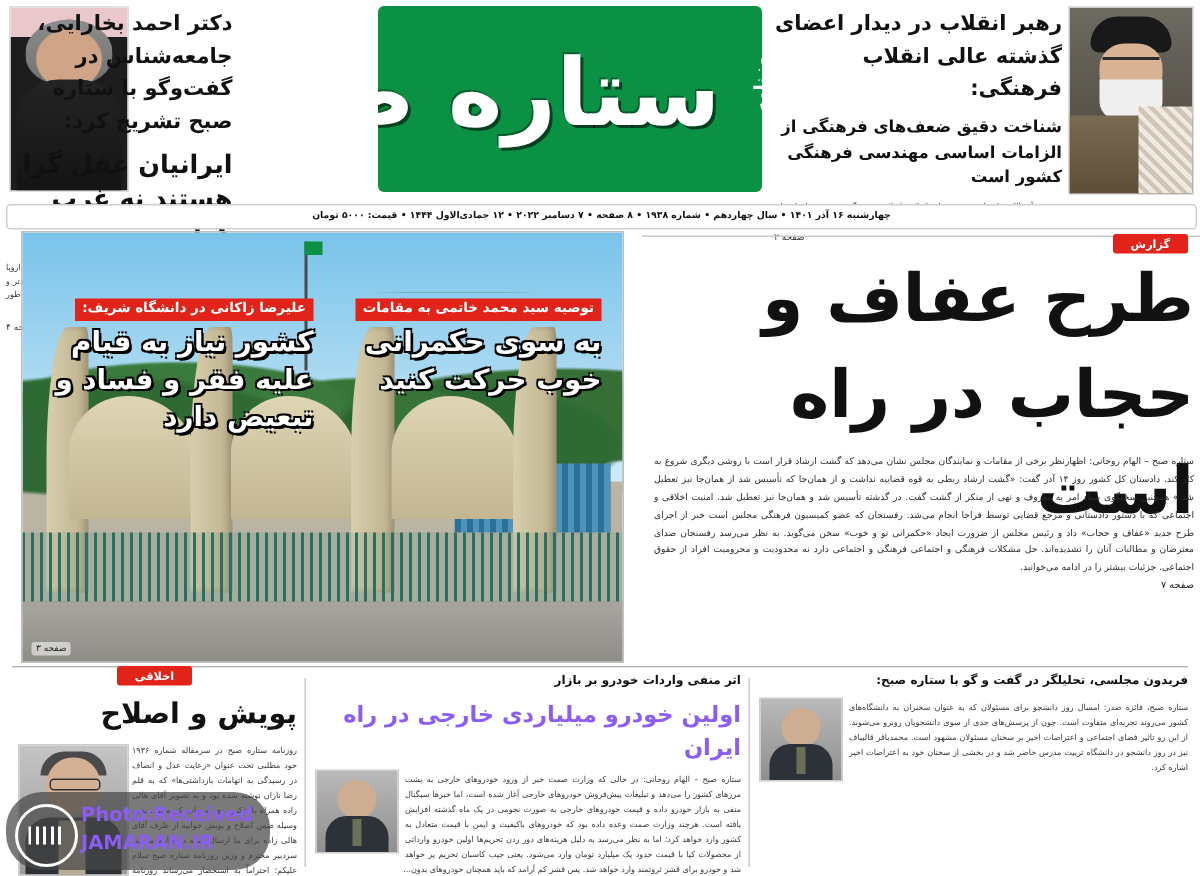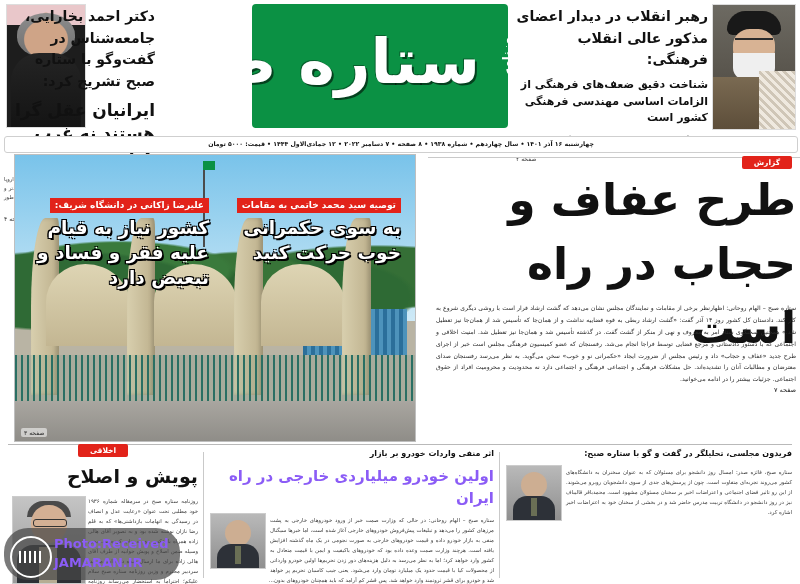--- a/index.html
+++ b/index.html
@@ -202,21 +202,21 @@
     <div class="teaser-right">
       <div class="photo">
         <div class="turban"></div>
         <div class="face"></div>
         <div class="beard"></div>
         <div class="glasses"></div>
         <div class="robe"></div>
         <div class="scarf"></div>
       </div>
       <div class="txt">
-        <div class="kicker">رهبر انقلاب در دیدار اعضای مذکور عالی انقلاب فرهنگی:</div>
+        <div class="kicker">رهبر انقلاب در دیدار اعضای گذشته عالی انقلاب فرهنگی:</div>
         <div class="headline-sm">شناخت دقیق ضعف‌های فرهنگی از الزامات اساسی مهندسی فرهنگی کشور است</div>
         <div class="lede">حضرت آیت‌الله خامنه‌ای رهبر معظم انقلاب اسلامی روز گذشته در دیدار اعضای شورای عالی انقلاب فرهنگی، مهندسی فرهنگی کشور را نشان و نقش اصلی...</div>
         <div class="pageref">صفحه ۲</div>
       </div>
     </div>
   </div>
 
   <div class="datebar">
     <div class="line">چهارشنبه ۱۶ آذر ۱۴۰۱ • سال چهاردهم • شماره ۱۹۳۸ • ۸ صفحه • ۷ دسامبر ۲۰۲۲ • ۱۲ جمادی‌الاول ۱۴۴۴ • قیمت: ۵۰۰۰ تومان</div>
   </div>

